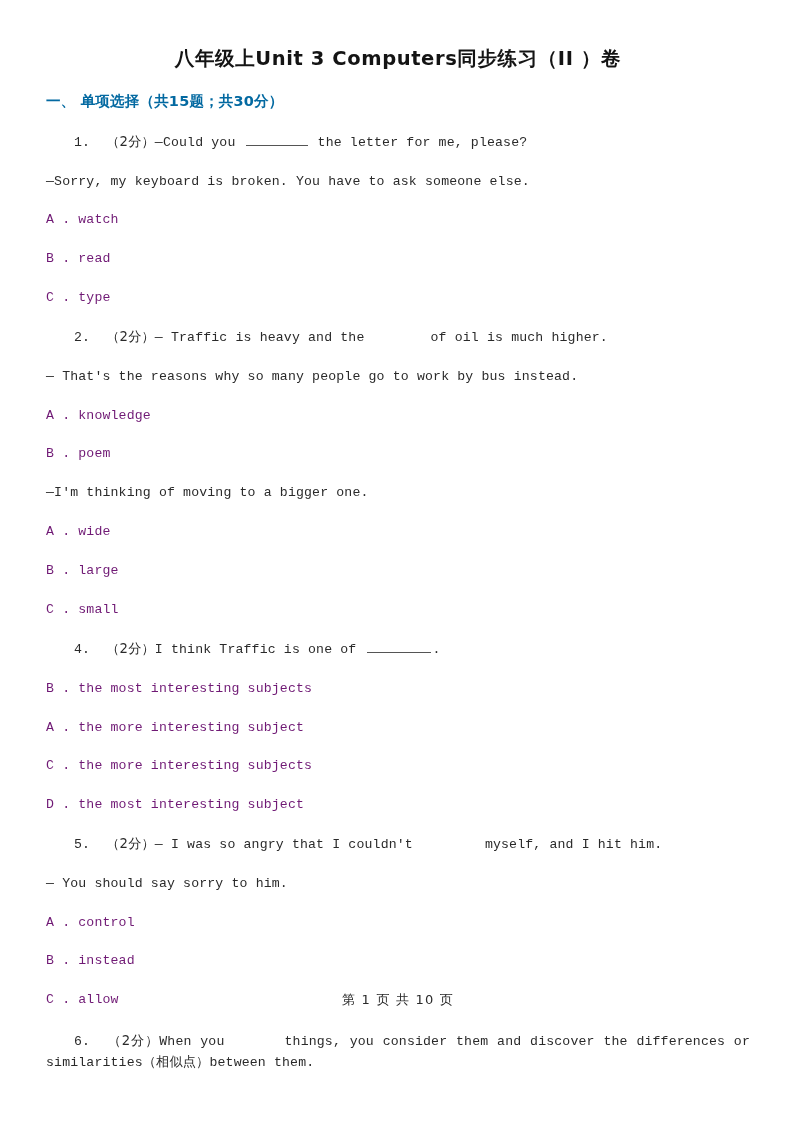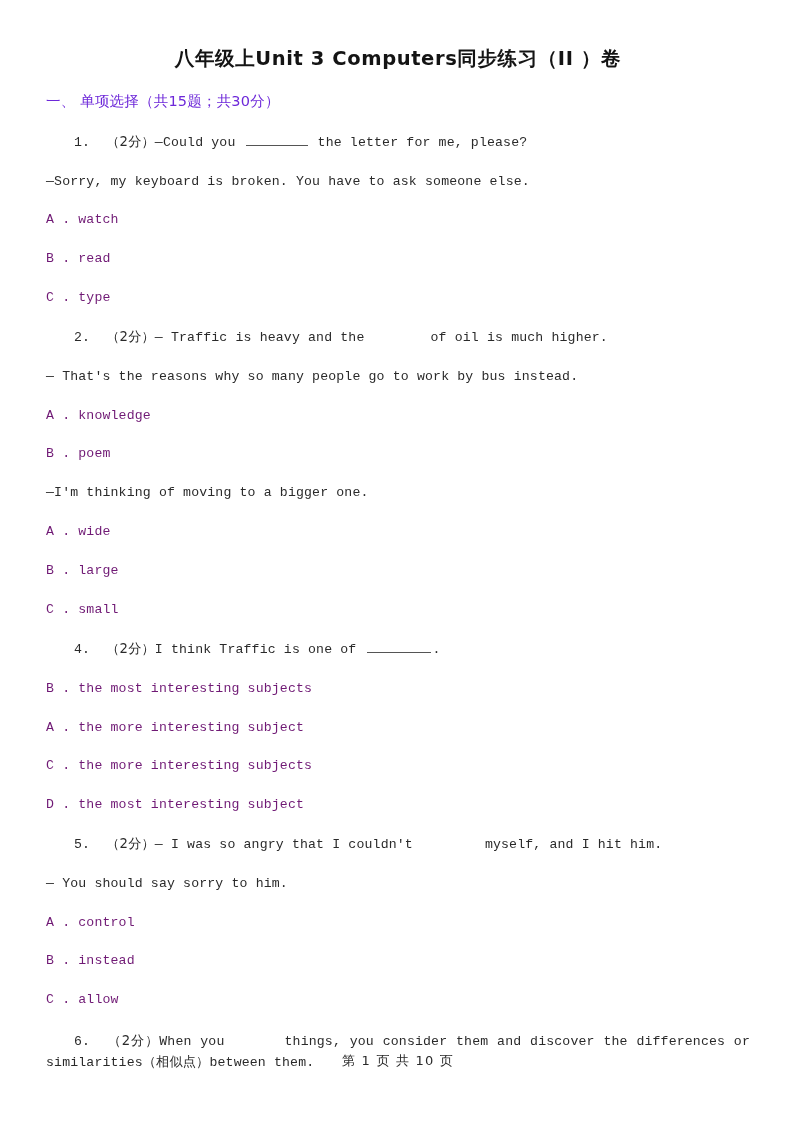--- a/index.html
+++ b/index.html
@@ -36,22 +36,22 @@
     color: #141414;
     line-height: 1.35;
   }
 
   
   .section-heading {
     margin: 0;
     padding-top: 20px;
     font-family: "DejaVu Sans", sans-serif;
     font-size: 14.5px;
-    font-weight: normal;
-    color: #6d28d9;
+    font-weight: bold;
+    color: #0369a1;
     letter-spacing: 0.2px;
   }
 
   
   .q-block {
     margin: 0;
   }
 
   .q-line {
     font-size: 13.2px;
@@ -108,21 +108,21 @@
   .cn {
     font-family: "DejaVu Sans", sans-serif;
     margin-top: 44px;
   }
 
   
   .page-footer {
     position: absolute;
     left: 0;
     right: 0;
-    top: 1052px;
+    top: 991px;
     text-align: center;
     font-family: "DejaVu Sans", sans-serif;
     font-size: 13px;
     color: #2a2a2a;
     letter-spacing: 1.2px;
   }
 </style>
 </head>
 <body>
 

